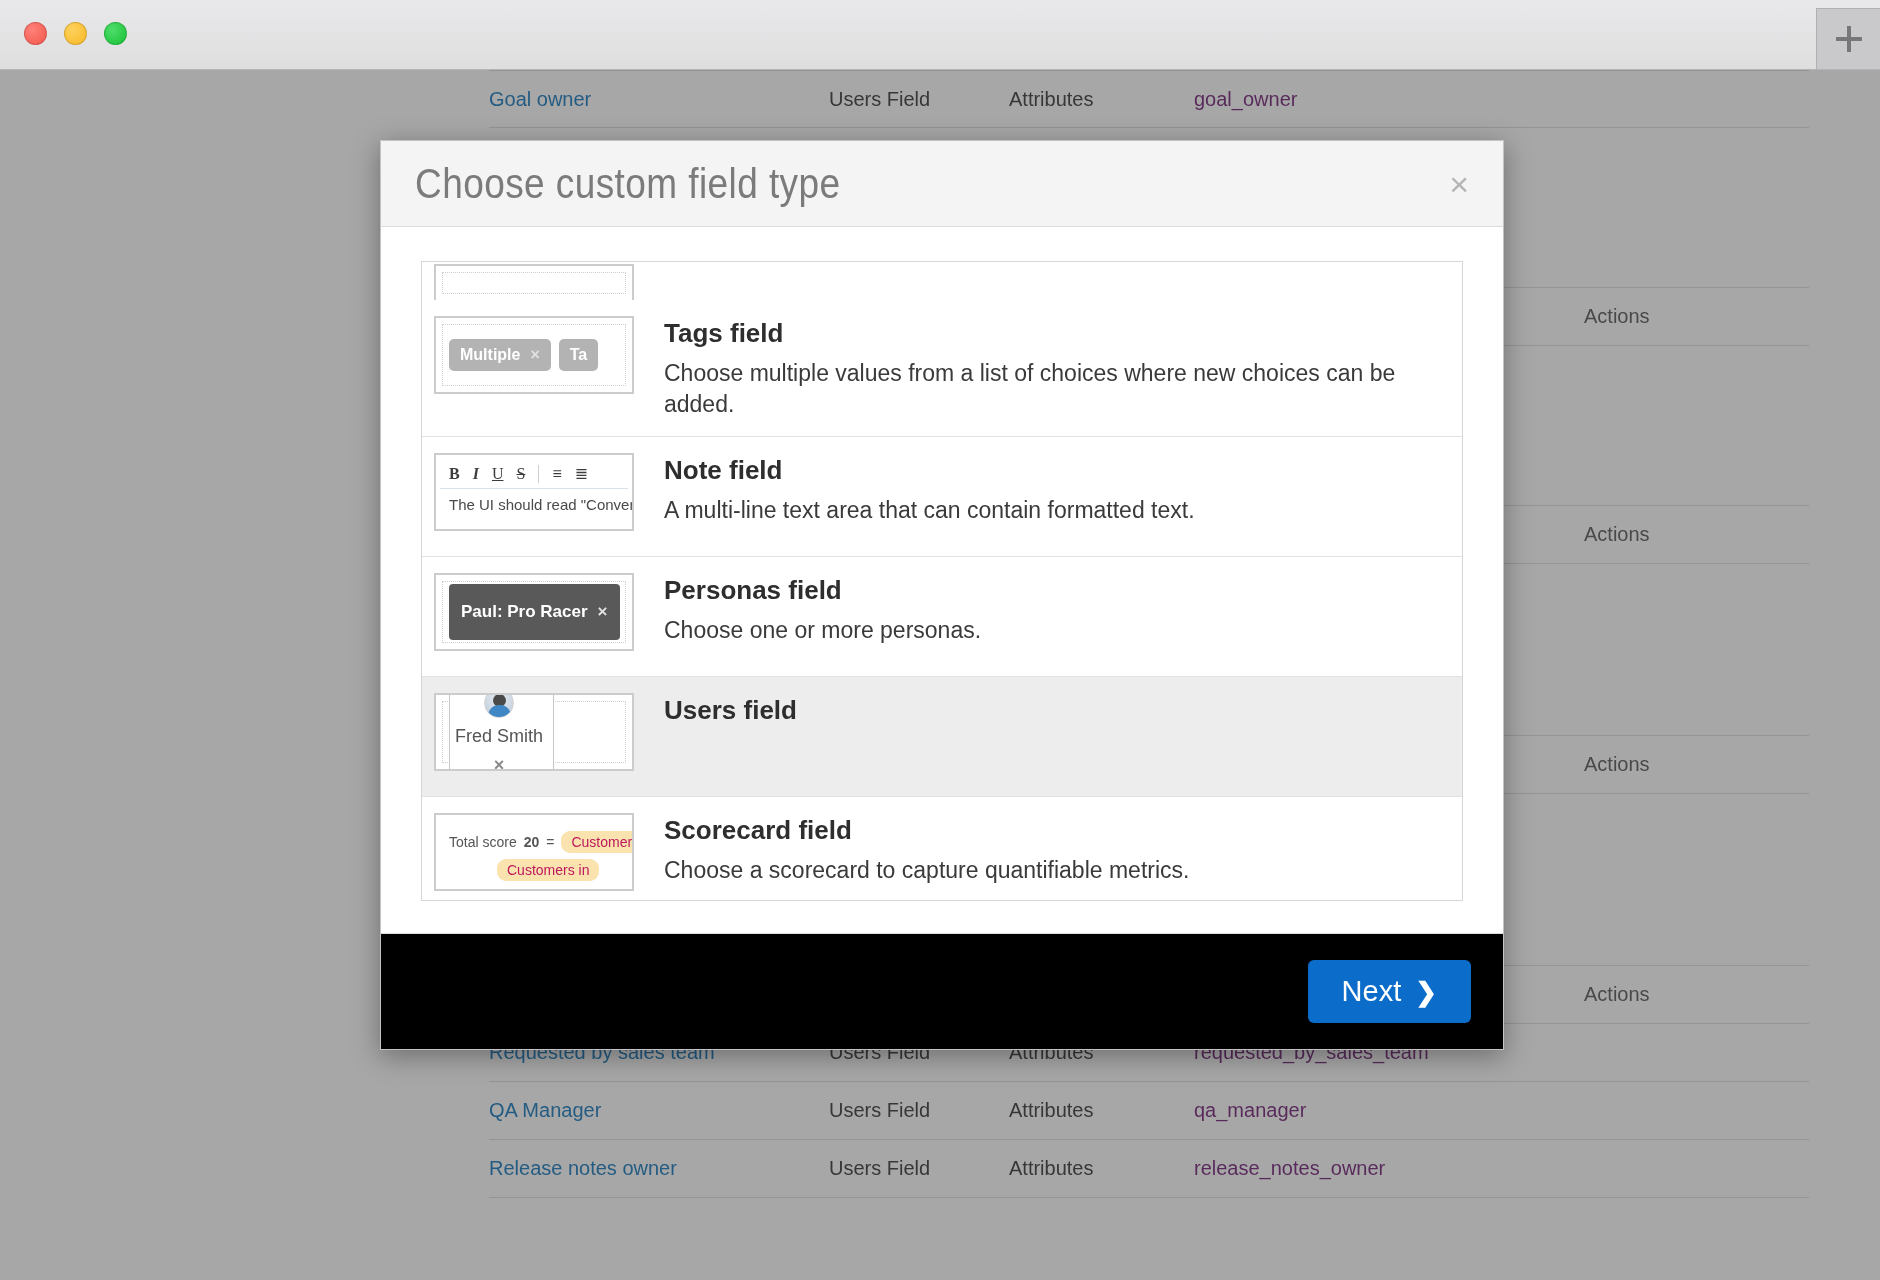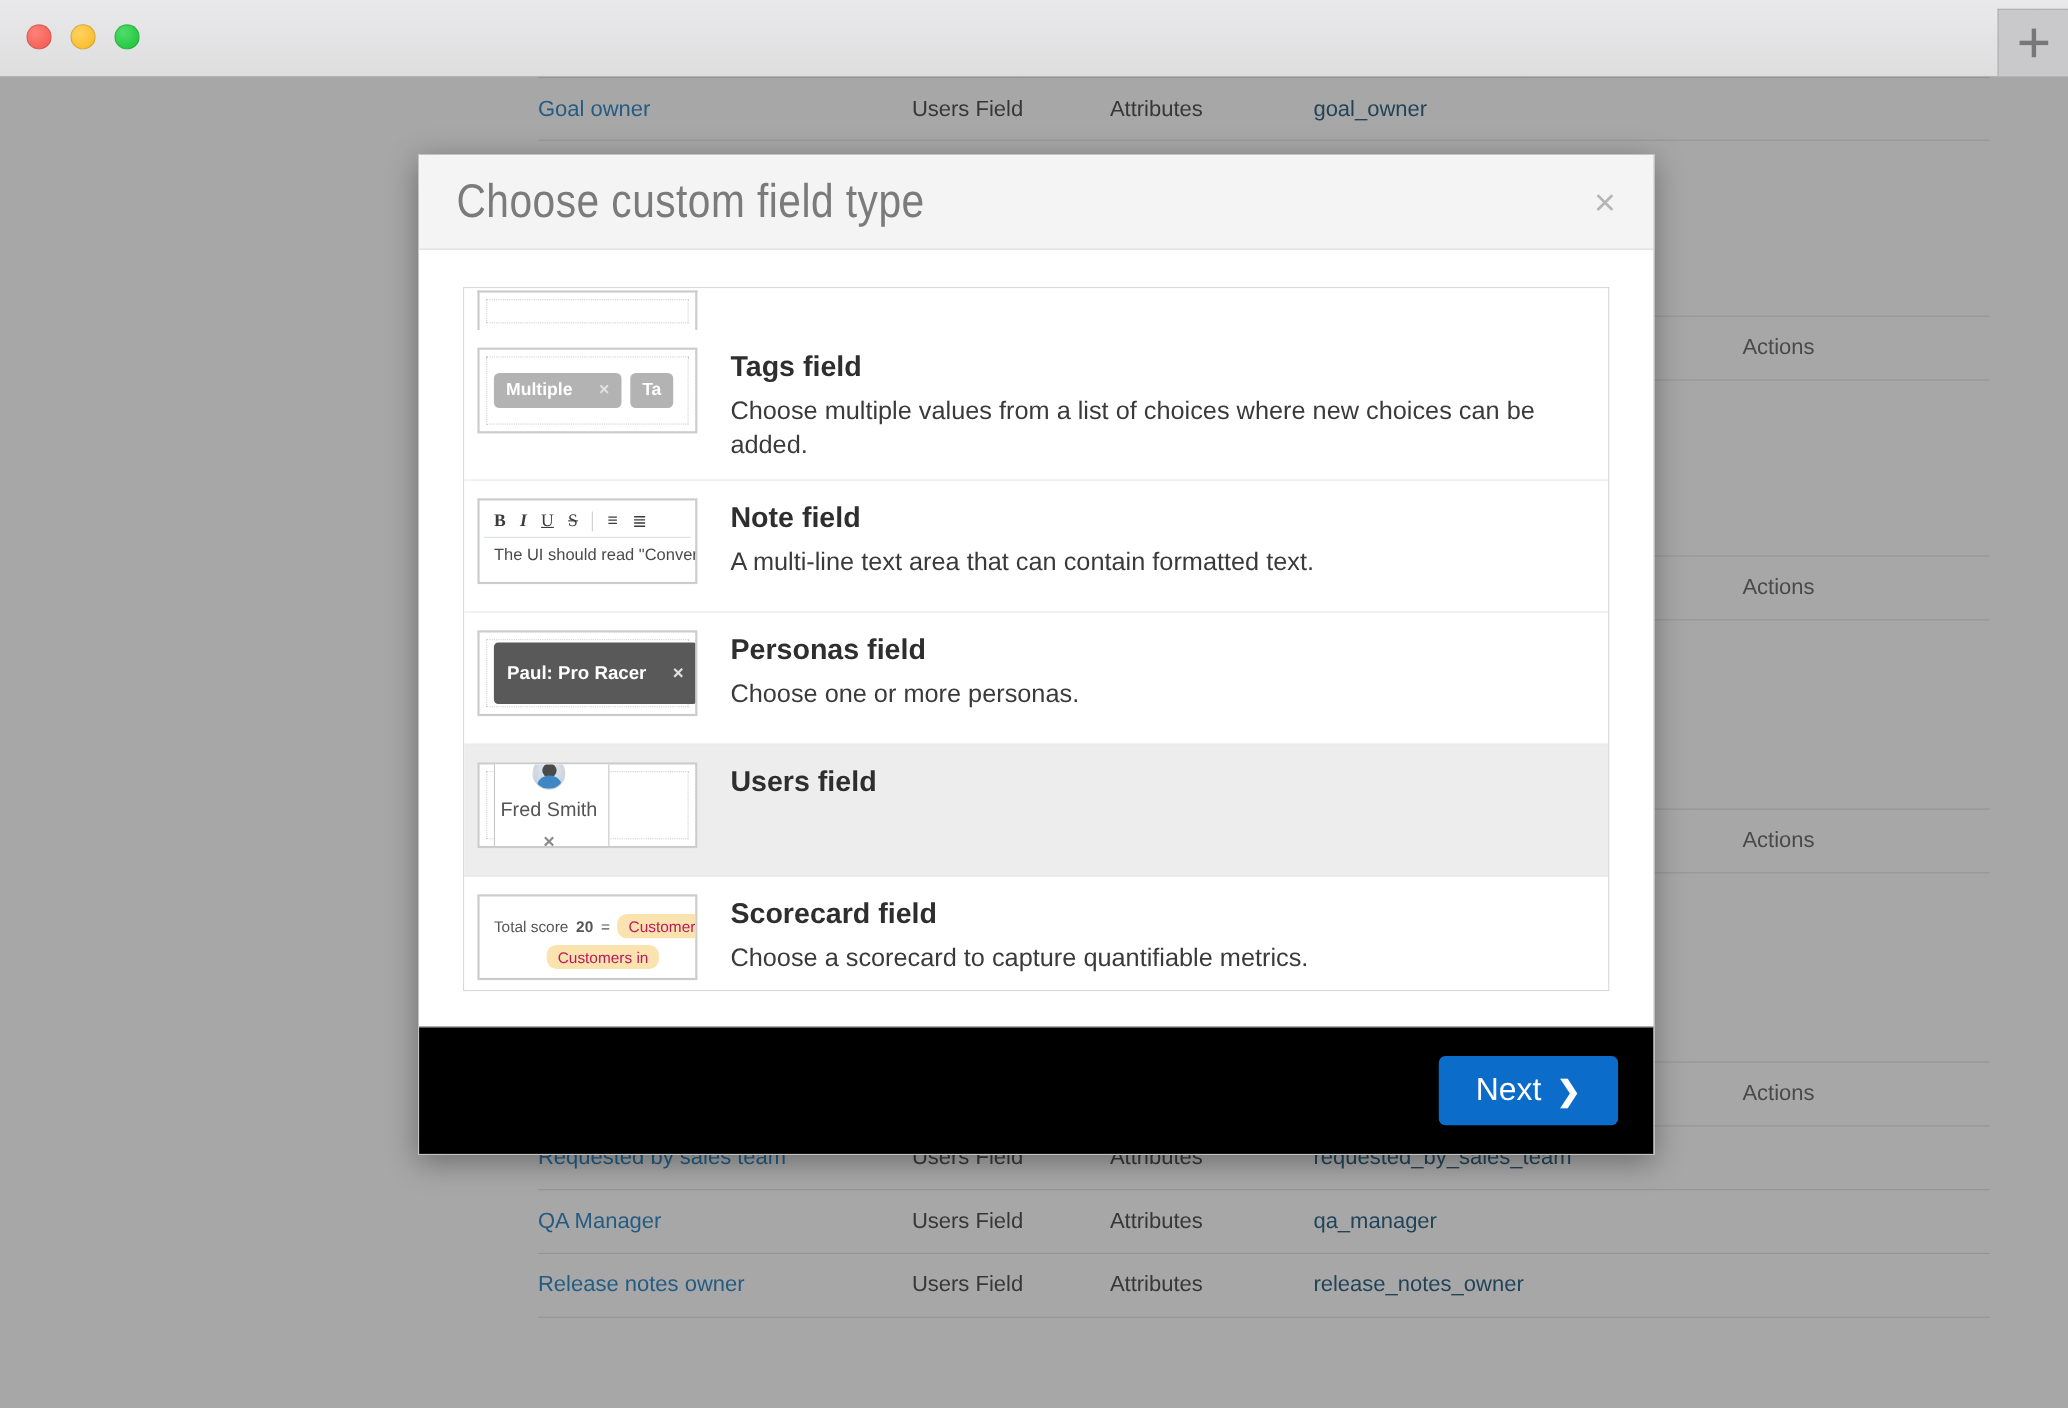--- a/index.html
+++ b/index.html
@@ -88,21 +88,21 @@
     align-items: center;
     height: 58px;
     border-bottom: 1px solid #dddddd;
     font-size: 20px;
   }
   .field-row:first-child { border-top: 1px solid #dddddd; }
 
   .cell-name    { width: 340px; color: #1176bc; }
   .cell-type    { width: 180px; color: #333333; }
   .cell-group   { width: 185px; color: #333333; }
-  .cell-key     { width: 320px; color: #0c4a6e; }
+  .cell-key     { width: 320px; color: #701a75; }
   .cell-actions { flex: 1; color: #555555; text-align: left; padding-left: 70px; }
 
   .spacer-row {
     height: 58px;
     border-bottom: 1px solid #dddddd;
   }
   .spacer-row.tall   { height: 160px; }
   .spacer-row.tall2  { height: 172px; }
 
   .actions-row {
@@ -217,21 +217,21 @@
     display: flex;
     align-items: center;
     padding-left: 6px;
     gap: 8px;
   }
 
   
   .pill {
     display: inline-flex;
     align-items: center;
-    gap: 24px;
+    gap: 10px;
     background: #b3b3b3;
     color: #ffffff;
     border-radius: 5px;
     font-size: 16px;
     font-weight: bold;
     padding: 7px 11px;
     white-space: nowrap;
   }
   .pill .x { color: #e2e2e2; font-weight: bold; }
 

